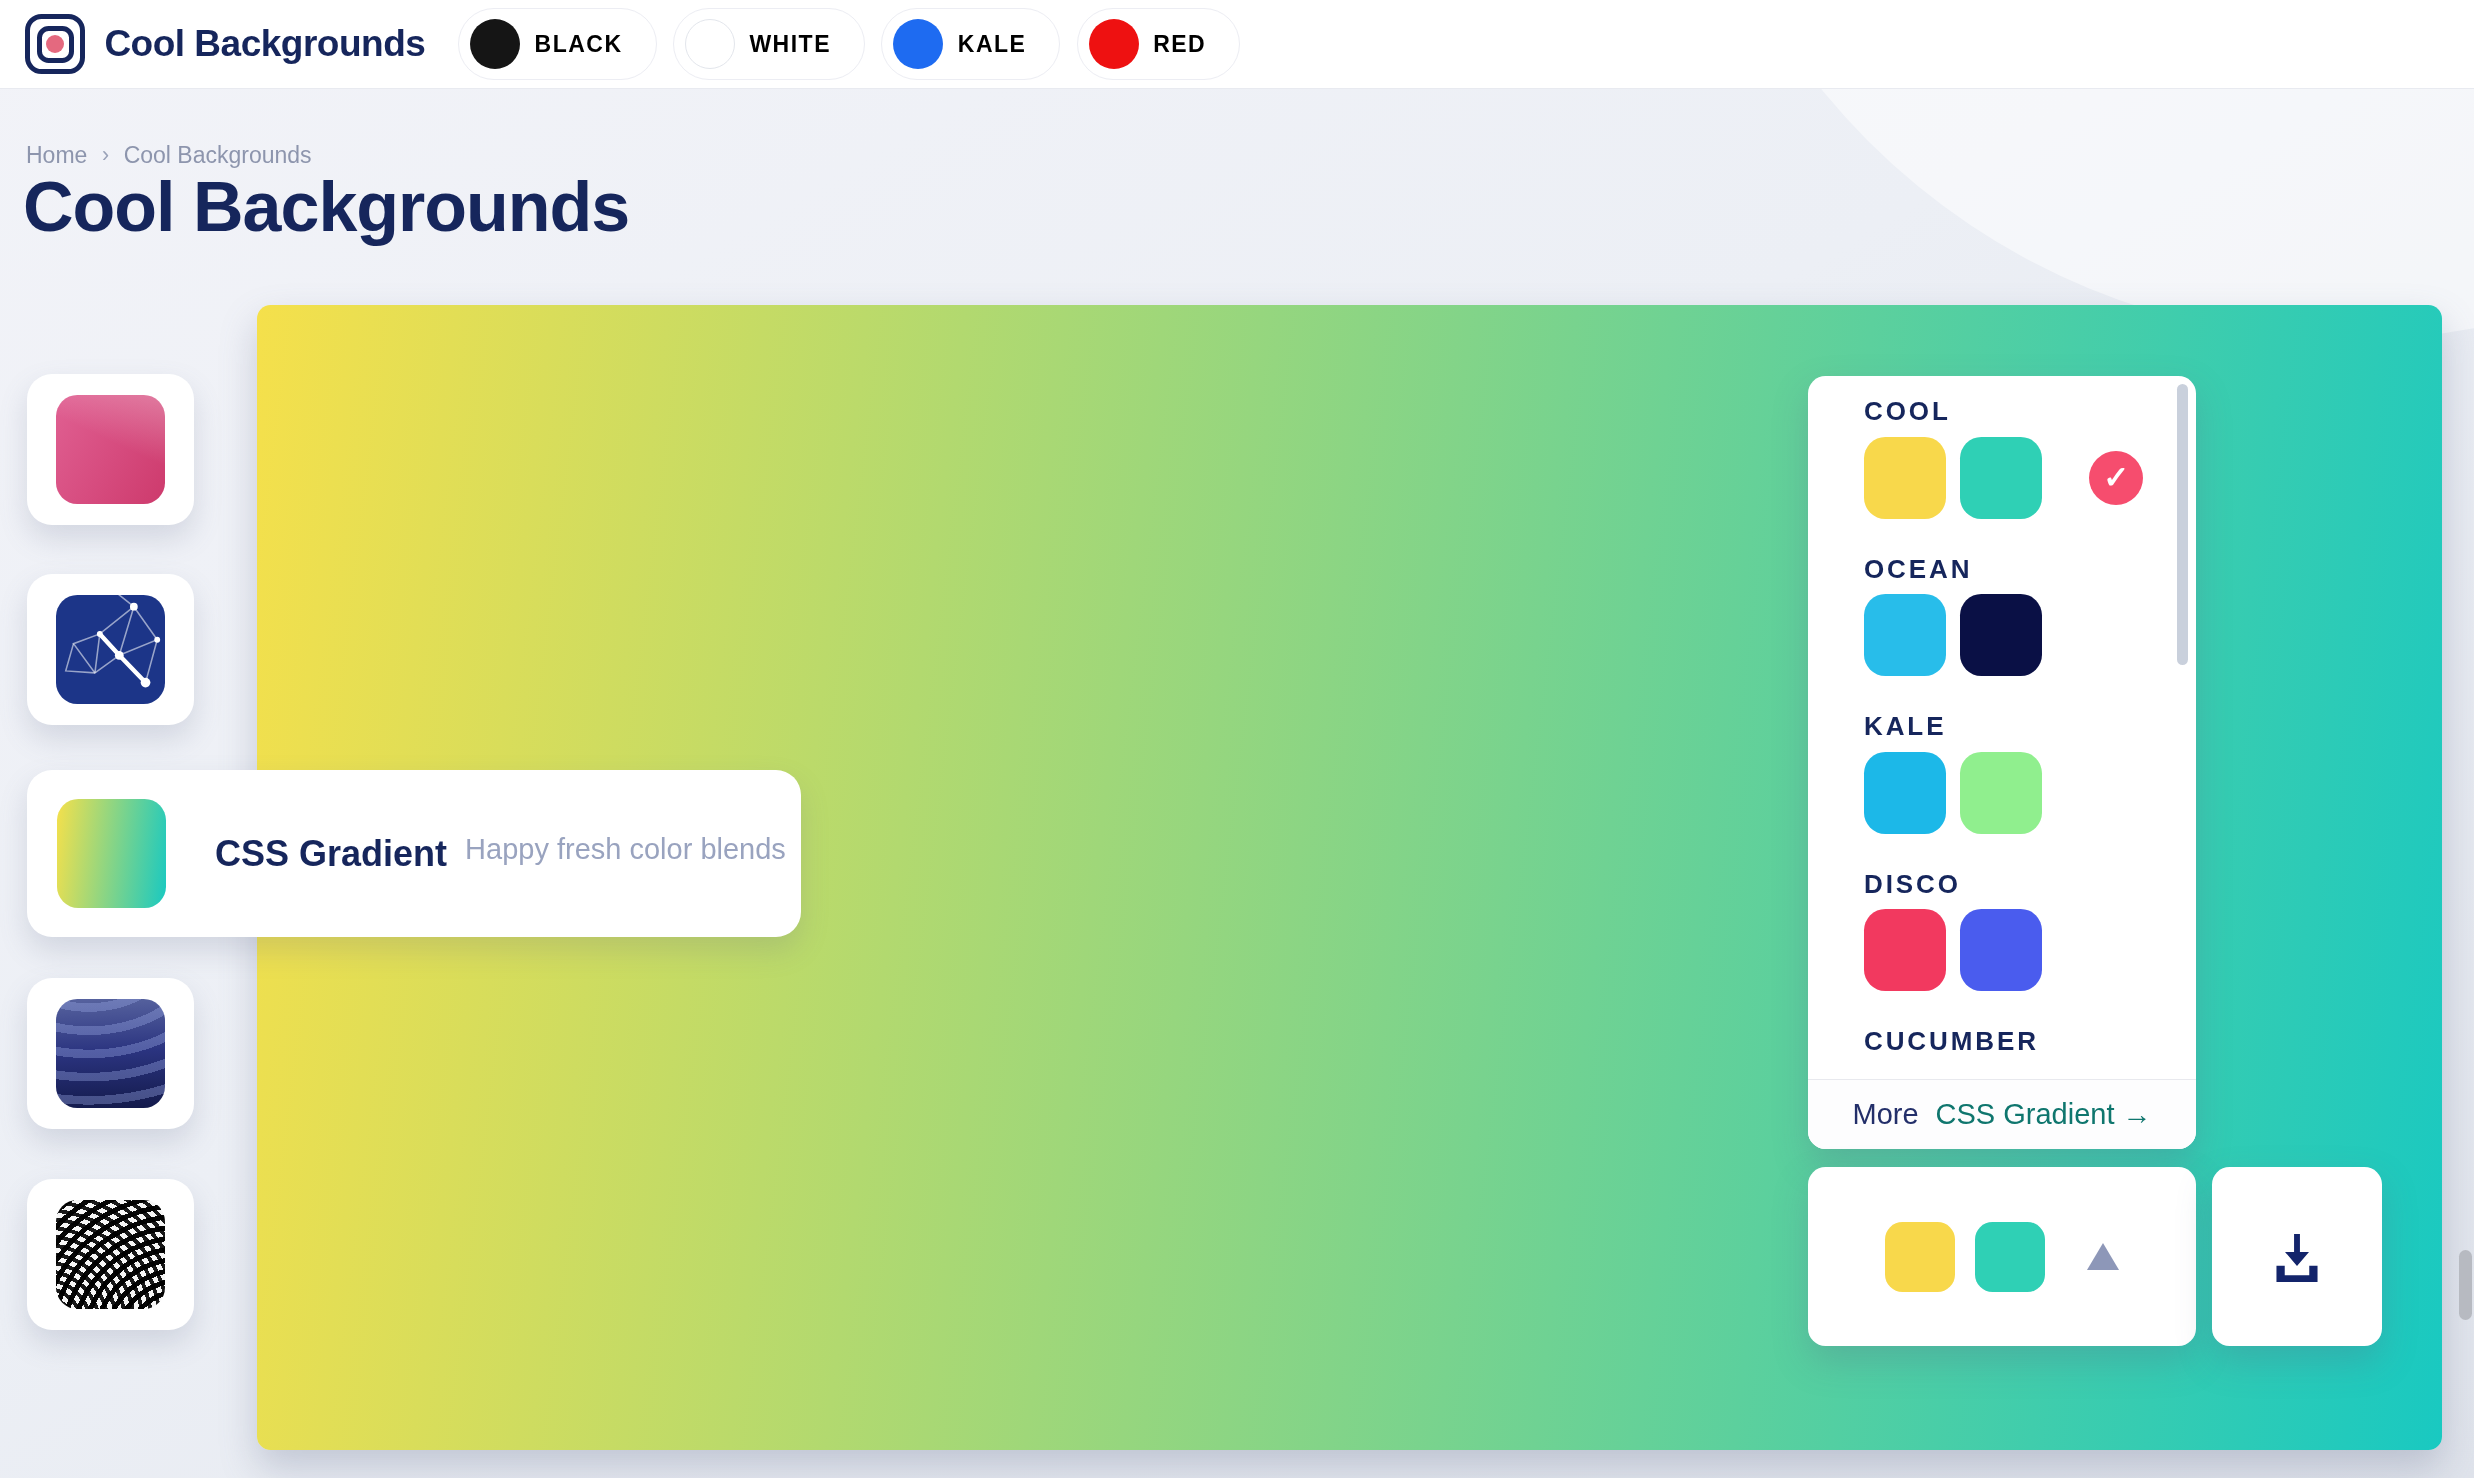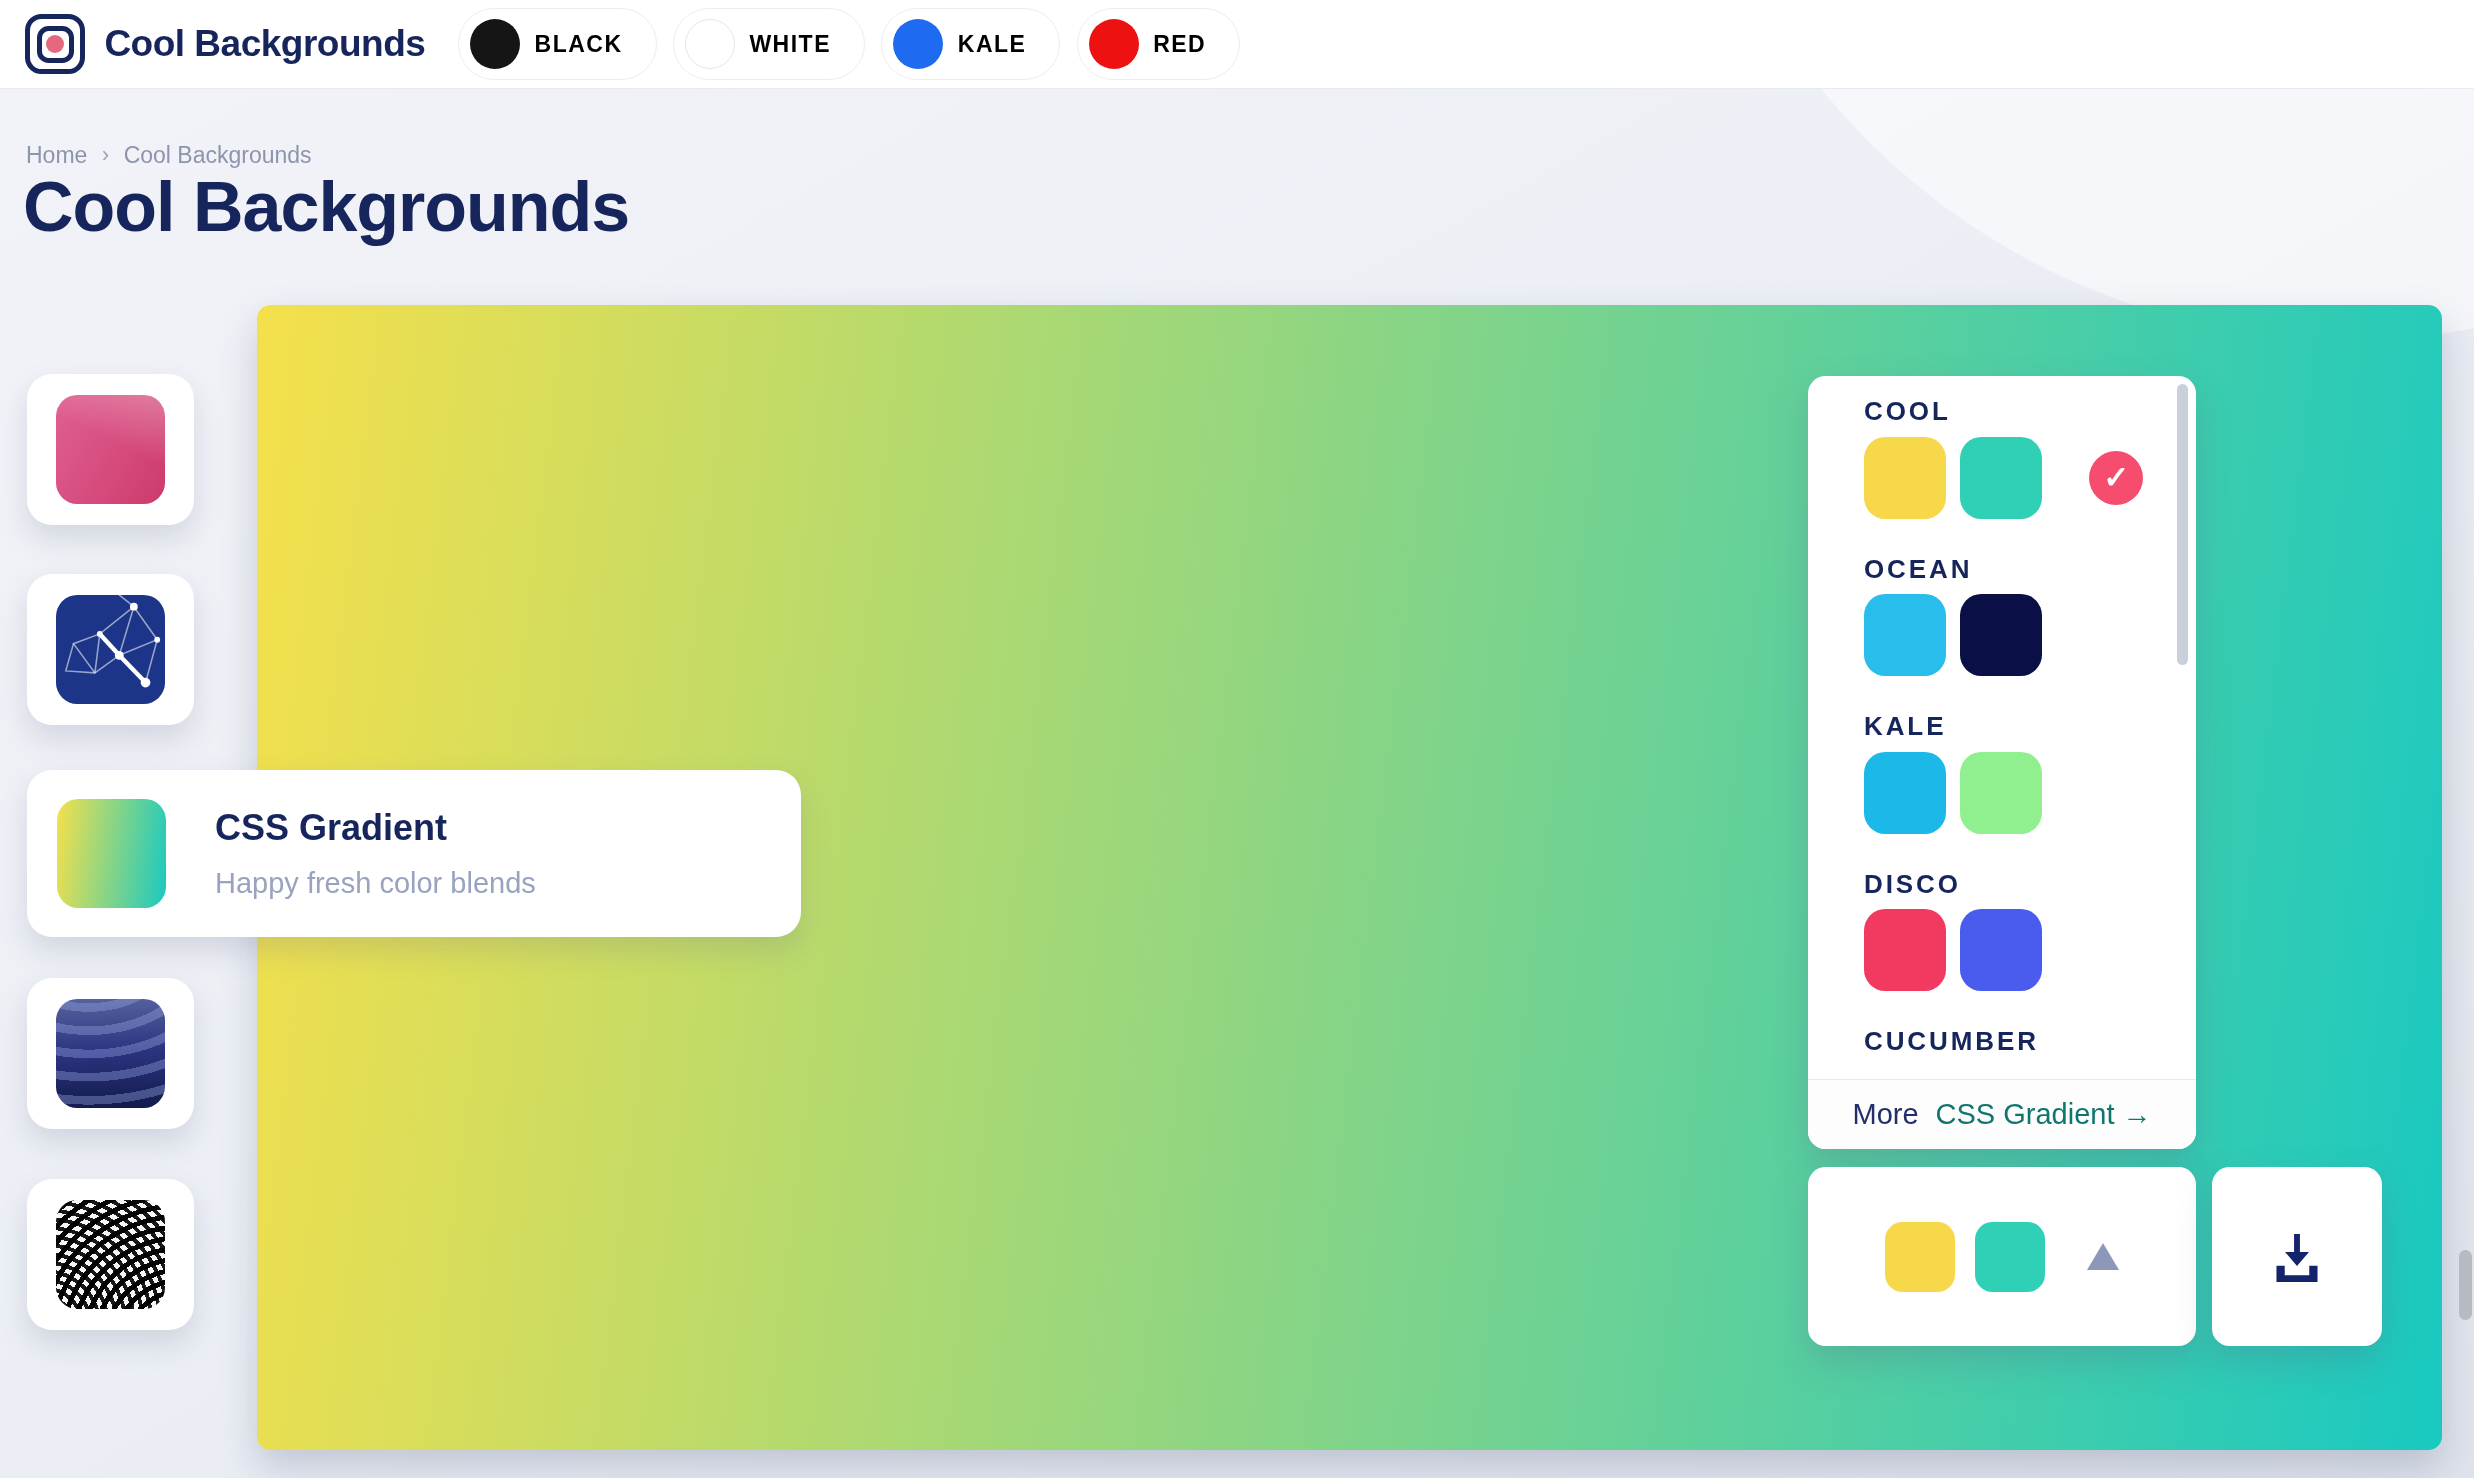--- a/index.html
+++ b/index.html
@@ -53,21 +53,21 @@
     linear-gradient(120deg,#e06092 0%,#d64b7e 55%,#cd3a6c 100%);}
   .thumb-particles{background:
     repeating-radial-gradient(150% 120% at 30% -60%,rgba(150,165,225,.38) 0 10.7px,rgba(150,165,225,0) 10.7px 29px),
     linear-gradient(178deg,#57639f 0%,#2b3480 48%,#131a4b 100%);}
   .thumb-moire{background:
     repeating-radial-gradient(circle at -10% 115%,rgba(5,5,5,.92) 0 3.9px,rgba(250,250,250,.92) 3.9px 8.7px),
     repeating-radial-gradient(circle at 115% 135%,#050505 0 4.9px,#fafafa 4.9px 10.7px);
     background-blend-mode:multiply;}
   .scard.expanded{width:774px;height:167px;justify-content:flex-start;padding-left:30px;gap:49px;
     border-radius:25px;}
-  .card-text{display:flex;flex-direction:column;gap:18px;}
+  .card-text{display:flex;flex-direction:row;gap:18px;}
   .card-title{font-size:36px;font-weight:700;color:#16265c;}
   .card-subtitle{font-size:29px;color:#99a3bf;}
 
   
   .panel{position:absolute;left:1808px;top:376px;width:388px;height:773px;background:#fff;
     border-radius:17.5px;box-shadow:0 15.5px 35px rgba(90,100,130,.25);z-index:7;overflow:hidden;}
   .panel-body{position:absolute;left:0;right:0;top:0;bottom:70px;padding:22px 0 0 56px;overflow:hidden;}
   .sec-label{font-size:26px;font-weight:700;color:#16265c;letter-spacing:2.9px;line-height:27px;
     margin-bottom:11.6px;}
   .srow{display:flex;align-items:center;gap:13.6px;margin-bottom:37px;cursor:pointer;}

